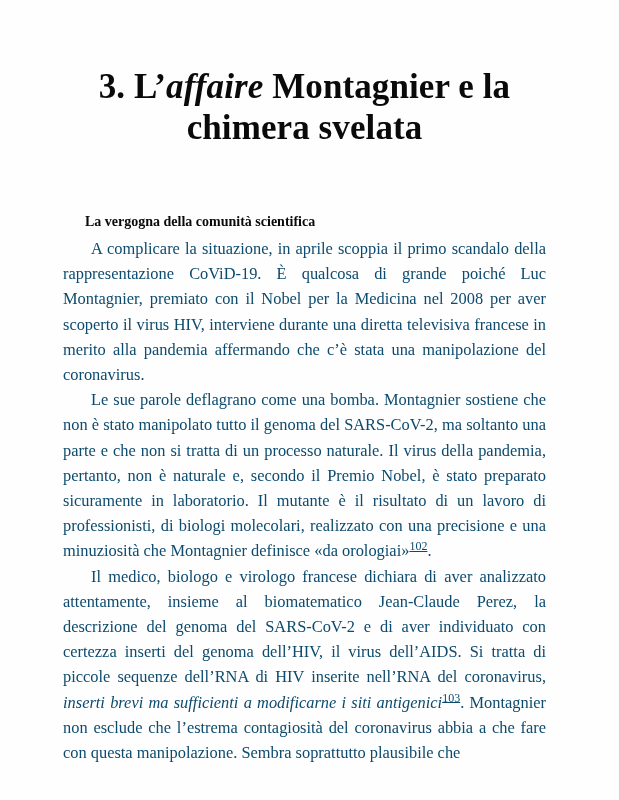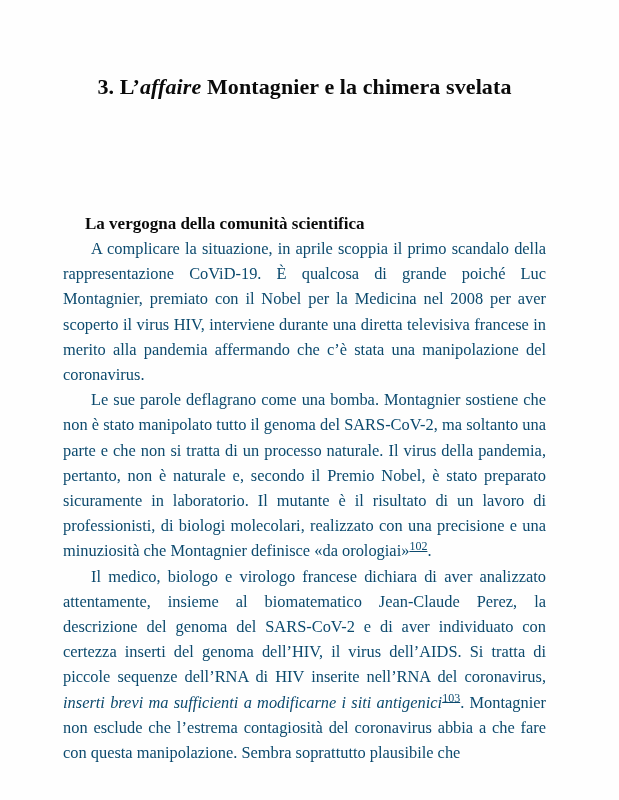--- a/index.html
+++ b/index.html
@@ -22,34 +22,34 @@
     box-sizing: border-box;
   }
   .chapter-title {
     margin: 0;
     padding: 0;
     position: absolute;
     left: 63px;
     top: 66px;
     width: 483px;
     text-align: center;
-    font-size: 22px;
+    font-size: 35px;
     font-weight: 700;
     line-height: 41px;
     letter-spacing: 0.1px;
     color: #0a0a0a;
   }
   .chapter-title .it {
     font-style: italic;
   }
   .subheading {
     position: absolute;
     left: 85px;
     top: 198px;
-    font-size: 17px;
+    font-size: 14px;
     font-weight: 700;
     line-height: 24px;
     color: #0a0a0a;
   }
   .body-block {
     position: absolute;
     left: 63px;
     top: 236px;
     width: 483px;
   }

